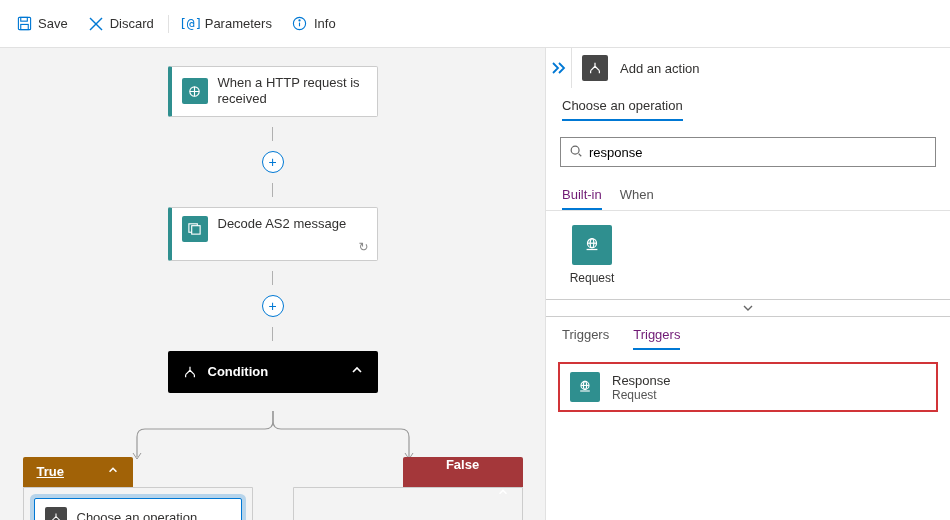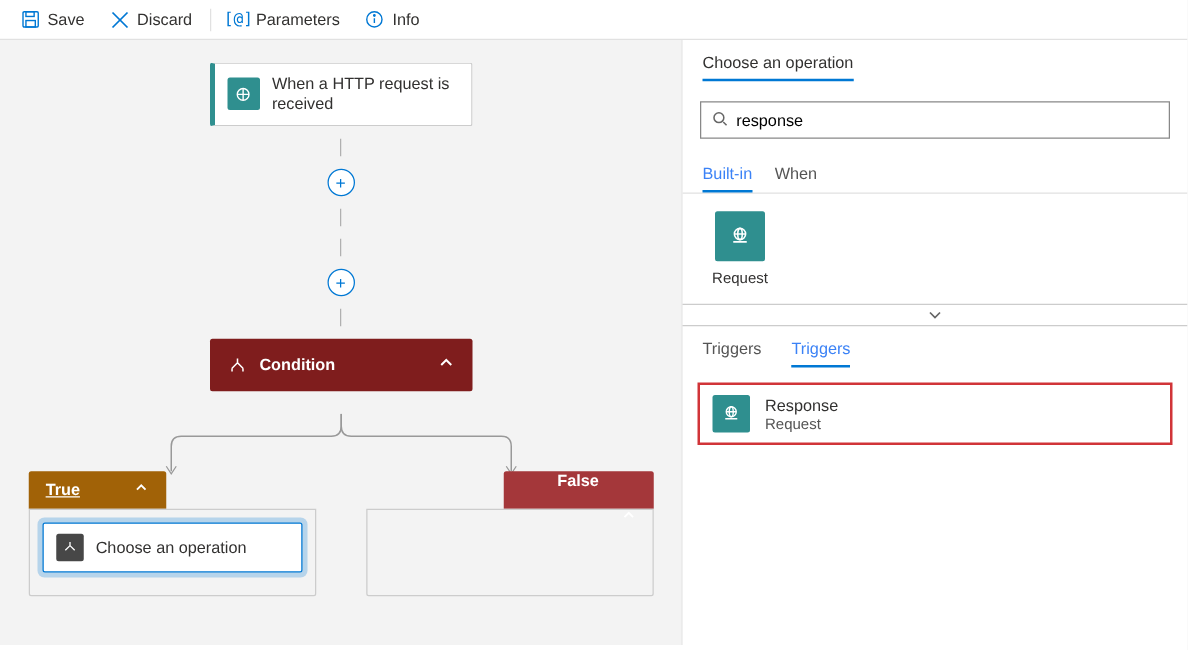--- a/index.html
+++ b/index.html
@@ -1,19 +1,19 @@
 <!DOCTYPE html>
 <html><head>
 <meta charset="utf-8">
 <style>
 * { box-sizing: border-box; margin: 0; padding: 0; font-family: "Segoe UI", Arial, sans-serif; }
 body { width: 950px; height: 520px; background: #fff; overflow: hidden; font-size: 13px; color: #323130; }
 
 
-.toolbar { height: 32px; border-bottom: 1px solid #e1e1e1; display: flex; align-items: center; padding: 0 8px; gap: 4px; background:#fff; }
+.toolbar { height: 48px; border-bottom: 1px solid #e1e1e1; display: flex; align-items: center; padding: 0 8px; gap: 4px; background:#fff; }
 .tb-btn { display: flex; align-items: center; gap: 6px; padding: 4px 8px; color: #323130; cursor: pointer; }
 .tb-btn .ico { color: #0078d4; display:inline-flex; width:16px; height:16px; align-items:center; justify-content:center; }
 .tb-sep { width:1px; height:18px; background:#e1e1e1; margin:0 2px; }
 
 
 .main { display:flex; height: calc(520px - 36px); }
 .canvas { flex: 1; background:#f3f3f3; position:relative; padding:18px 0 16px 0; overflow:hidden; }
 .panel { width: 405px; border-left:1px solid #e1e1e1; background:#fff; display:flex; flex-direction:column; }
 
 
@@ -21,21 +21,21 @@
 .node { width:210px; background:#fff; border:1px solid #ccc; border-radius:2px; display:flex; align-items:center; padding:8px 10px; gap:10px; position:relative; }
 .node.accent-left { border-left:4px solid #2f8f8f; }
 .node .nicon { width:26px; height:26px; background:#2f8f8f; border-radius:2px; display:flex; align-items:center; justify-content:center; color:#fff; flex-shrink:0;}
 .node .nlabel { font-size:13px; line-height:1.25; }
 .node.as2 { height:54px; align-items:flex-start; padding-top:8px; }
 .node .link-ico { position:absolute; right:8px; bottom:6px; color:#888; font-size:12px; }
 
 .plus { width:22px; height:22px; background:#fff; border:1px solid #0078d4; border-radius:50%; display:flex; align-items:center; justify-content:center; color:#0078d4; font-size:14px; cursor:pointer; }
 .vline { width:1px; height:14px; background:#b0b0b0; }
 
-.cond { width:210px; height:42px; background:#7f1d1d; color:#fff; display:flex; align-items:center; padding:0 14px; gap:10px; border-radius:2px; }
+.cond { width:210px; height:42px; background:#000000; color:#fff; display:flex; align-items:center; padding:0 14px; gap:10px; border-radius:2px; }
 .cond .cicon { width:16px;height:16px; display:flex;align-items:center;justify-content:center;}
 .cond .chev { margin-left:auto; }
 .chev svg { stroke:#fff; }
 
 .branchwrap { position:relative; width:520px; height:160px; margin-top:8px; }
 .connector { position:absolute; top:0; left:0; width:520px; height:60px; }
 .connector svg { width:100%; height:100%; }
 
 .branch { position:absolute; top:46px; width:230px; }
 .branch.left { left:10px; }
@@ -52,21 +52,21 @@
 .collapse { width:26px; height:40px; display:flex; align-items:center; justify-content:center; color:#0078d4; border-right:1px solid #e1e1e1; }
 .panel-head { display:flex; align-items:center; height:40px; }
 .ph-inner { display:flex; align-items:center; gap:12px; padding-left:10px; }
 .ph-icon { width:26px;height:26px;background:#474747;color:#fff;display:flex;align-items:center;justify-content:center;border-radius:2px;}
 .subhead { padding:10px 0 6px 16px; }
 .subtitle { font-size:13px; padding-bottom:6px; border-bottom:2px solid #0078d4; display:inline-block; }
 .search { margin:10px 14px; border:1px solid #888; height:30px; display:flex; align-items:center; padding:0 8px; gap:6px; }
 .search input { border:none; outline:none; flex:1; font-size:13px; }
 .tabs { display:flex; gap:18px; padding:6px 16px 0 16px; border-bottom:1px solid #e1e1e1; margin-top:4px; }
 .tab { padding-bottom:6px; cursor:pointer; color:#555; }
-.tab.active { color:#3b82f6; border-bottom:2px solid #0078d4; font-weight:500; }
+.tab.active { color:#701a75; border-bottom:2px solid #0078d4; font-weight:500; }
 .connectors { padding:14px 16px; display:flex; gap:20px; }
 .connector-item { width:60px; text-align:center; cursor:pointer; }
 .connector-item .ci-icon { width:40px;height:40px;background:#2f8f8f;color:#fff;display:flex;align-items:center;justify-content:center;border-radius:2px;margin:0 auto 6px;}
 .expander { height:18px; border:1px solid #ccc; border-left:none; border-right:none; margin:0 0 0 0; display:flex; align-items:center; justify-content:center; color:#666; cursor:pointer;}
 .tabs2 { display:flex; gap:24px; padding:10px 16px 0 16px; }
 .results { padding:12px; }
 .result-card { border:2px solid #d13438; padding:8px 10px; display:flex; align-items:center; gap:12px; cursor:pointer; }
 .result-card .ri { width:30px;height:30px;background:#2f8f8f;color:#fff;display:flex;align-items:center;justify-content:center;border-radius:2px;}
 .result-card .rt .t1 { font-size:13px; }
 .result-card .rt .t2 { font-size:12px; color:#555; }
@@ -119,20 +119,30 @@
           <svg width="15" height="15" viewBox="0 0 16 16" stroke="#fff" fill="none" stroke-width="1.2">
               <circle cx="8" cy="8" r="5"></circle>
               <path d="M8 3v10M3 8h10"></path>
             </svg>
         </span>
         <span class="nlabel">When a HTTP request is received</span>
       </div>
       <div class="vline"></div>
       <div class="plus">+</div>
       <div class="vline"></div>
+      <div class="node accent-left as2">
+        <span class="nicon">
+          <svg width="15" height="15" viewBox="0 0 16 16" stroke="#fff" fill="none" stroke-width="1.2">
+              <rect x="2" y="3" width="9" height="9"></rect>
+              <rect x="5" y="5" width="9" height="9" fill="#2f8f8f"></rect>
+            </svg>
+        </span>
+        <span class="nlabel">Decode AS2 message</span>
+        <span class="link-ico">↻</span>
+      </div>
       <div class="vline"></div>
       <div class="plus">+</div>
       <div class="vline"></div>
       <div class="cond">
         <span class="cicon">
           <svg width="14" height="14" viewBox="0 0 16 16" stroke="#fff" fill="none" stroke-width="1.4">
               <path d="M8 2v4M8 6l-5 5M8 6l5 5M3 11v3M13 11v3"></path>
             </svg>
         </span>
         <span style="font-weight:600">Condition</span>
@@ -177,20 +187,36 @@
                   <polyline points="3,9 7,5 11,9"></polyline>
                 </svg></span>
           </div>
           <div class="branch-body"></div>
         </div>
       </div>
     </div>
   </div>
 
   <div class="panel">
+    <div class="panel-head">
+      <div class="collapse">
+        <svg width="16" height="14" viewBox="0 0 16 14" stroke="#0078d4" fill="none" stroke-width="1.8">
+            <polyline points="2,2 7,7 2,12"></polyline>
+            <polyline points="8,2 13,7 8,12"></polyline>
+          </svg>
+      </div>
+      <div class="ph-inner">
+        <span class="ph-icon">
+          <svg width="14" height="14" viewBox="0 0 16 16" stroke="#fff" fill="none" stroke-width="1.4">
+              <path d="M8 2v4M8 6l-5 5M8 6l5 5M3 11v3M13 11v3"></path>
+            </svg>
+        </span>
+        <span>Add an action</span>
+      </div>
+    </div>
     <div class="subhead">
       <span class="subtitle">Choose an operation</span>
     </div>
     <div class="search">
       <span>
         <svg width="14" height="14" viewBox="0 0 16 16" stroke="#666" fill="none" stroke-width="1.4">
             <circle cx="7" cy="7" r="4.5"></circle>
             <line x1="11" y1="11" x2="14" y2="14"></line>
           </svg>
       </span>

